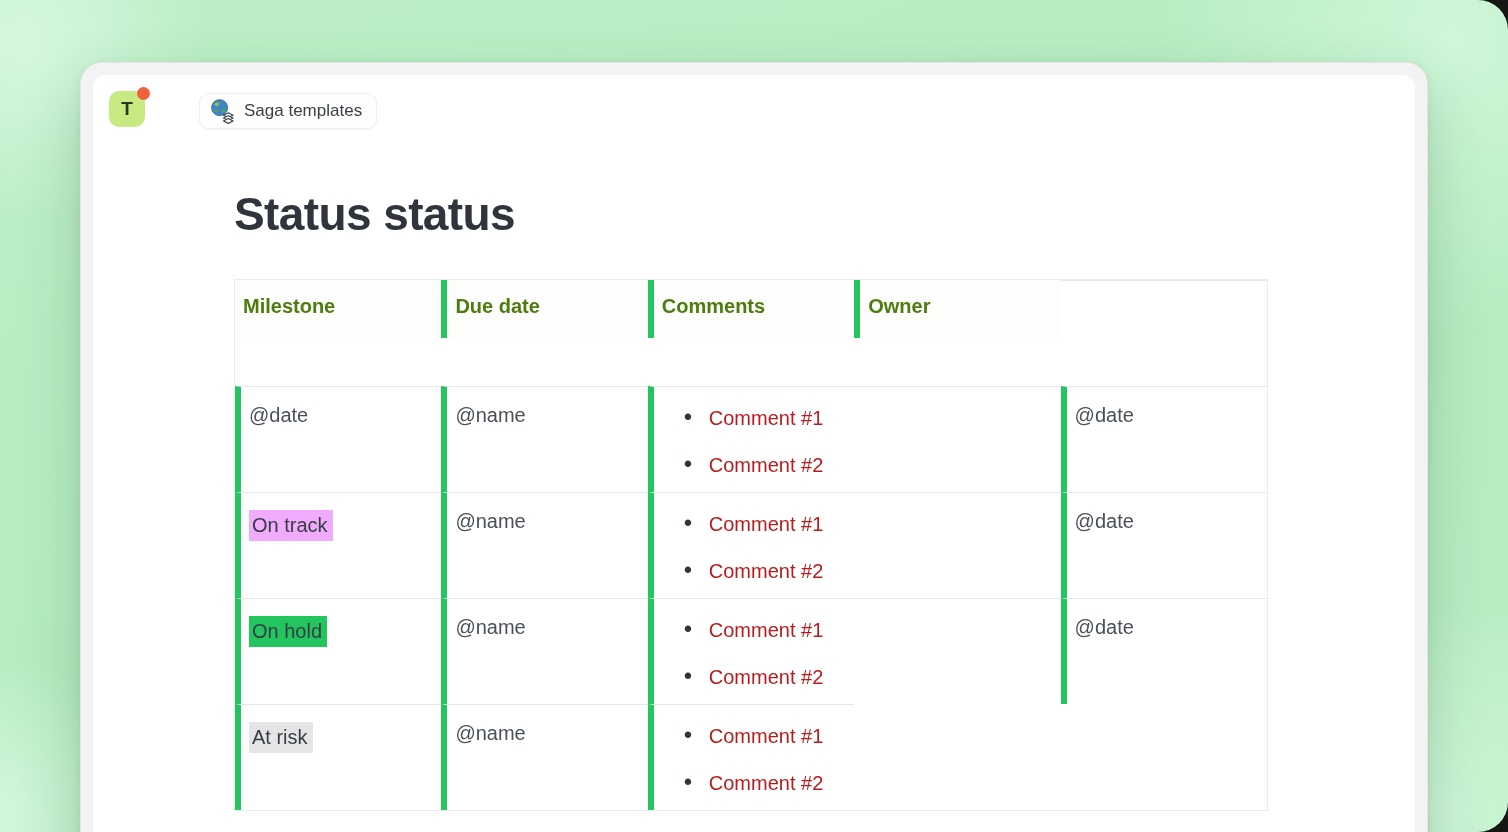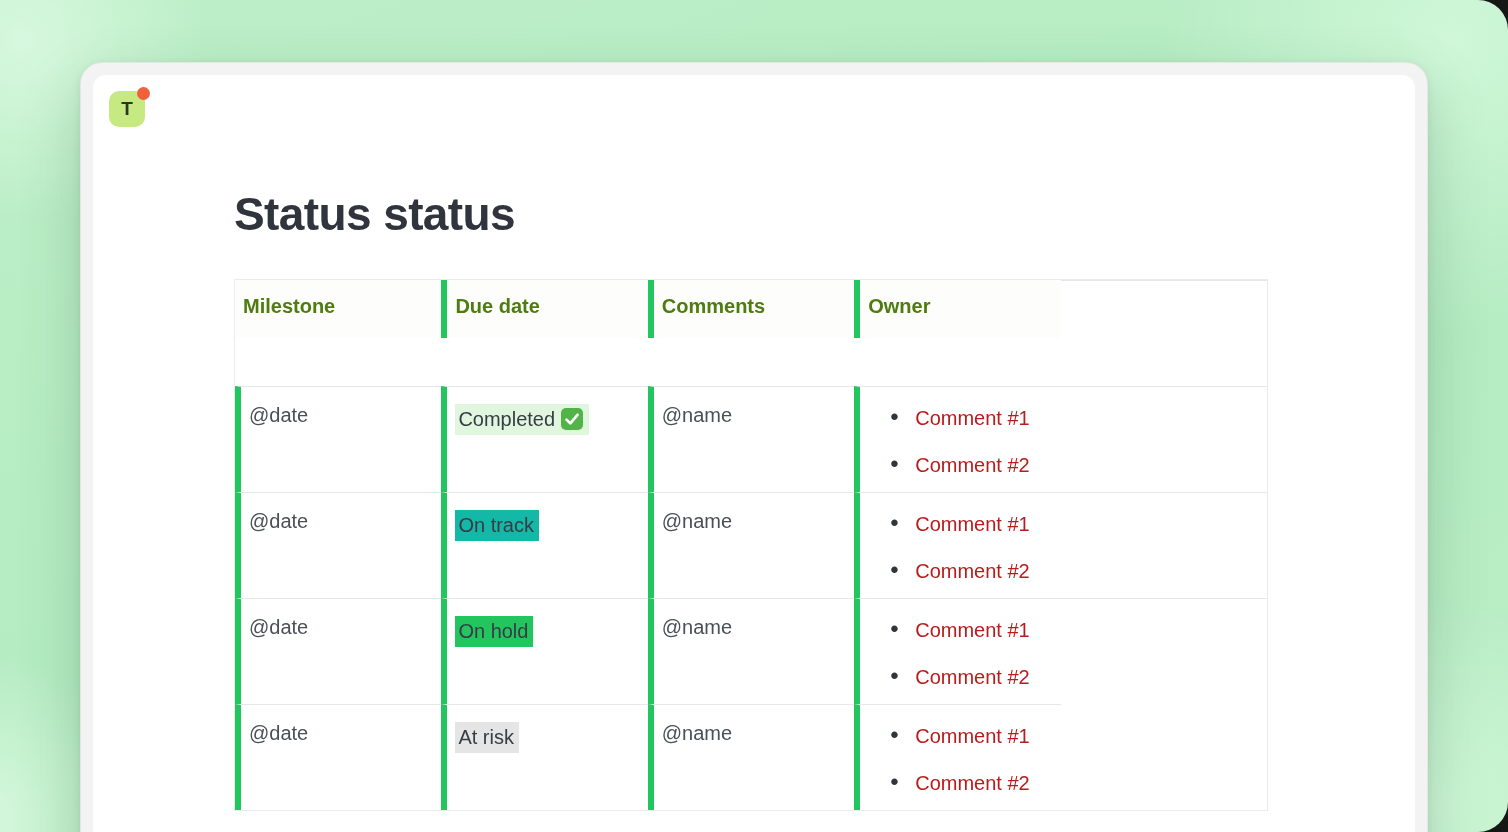--- a/index.html
+++ b/index.html
@@ -107,50 +107,59 @@
 <div class="green-bg"></div>
 
 <div class="card-frame">
   <div class="card-inner">
 
     <div class="avatar">
       <span>T</span>
       <span class="dot"></span>
     </div>
 
+    <div class="breadcrumb-pill">
+      <span style="display:flex">
+        <svg width="27" height="27" viewBox="0 0 28 28">
+          <circle cx="11" cy="10" r="8.3" fill="#3f87c9" stroke="#2f5f93" stroke-width="0.8"></circle>
+          <path d="M5 6.2 Q8 2.8 11.5 4.2 Q12.6 6.4 10.2 7.6 Q7 9 5 6.2 Z" fill="#58a546"></path>
+          <path d="M13 11.5 Q16.4 10.4 17.4 12.6 Q16.4 15.8 13 14.6 Z" fill="#58a546"></path>
+          <circle cx="7.6" cy="13" r="1.7" fill="#58a546"></circle>
+          <circle cx="8" cy="6.6" r="2" fill="rgba(255,255,255,0.3)"></circle>
+          <path d="M20 15.3 L25 17.8 L20 20.3 L15 17.8 Z" fill="#ffffff" stroke="#41464c" stroke-width="1.2" stroke-linejoin="round"></path>
+          <path d="M20 18.3 L25 20.8 L20 23.3 L15 20.8 Z" fill="#ffffff" stroke="#41464c" stroke-width="1.2" stroke-linejoin="round"></path>
+          <path d="M20 21.3 L25 23.8 L20 26.3 L15 23.8 Z" fill="#ffffff" stroke="#41464c" stroke-width="1.2" stroke-linejoin="round"></path>
+        </svg>
+      </span>
+      <span class="label">Saga templates</span>
+    </div>
 
     <h1 class="doc-title">Status status</h1>
 
     <div class="status-table">
 
       <div class="cell head c0 r0">Milestone</div>
       <div class="cell head r0">Due date</div>
       <div class="cell head r0">Comments</div>
       <div class="cell head r0">Owner</div>
 
       <div class="cell body-cell c0"></div>
       <div class="cell body-cell">@date</div>
-      <div class="cell body-cell">
-        <span class="hl" style="background-color: rgb(225, 246, 222);"><span>Completed</span><svg width="24" height="24" viewBox="0 0 24 24">
-              <rect x="1" y="1" width="22" height="22" rx="5" fill="#52b348"></rect>
-              <path d="M6.5 12.6 L10.3 16.4 L17.5 7.8" fill="none" stroke="#ffffff" stroke-width="2.7" stroke-linecap="round" stroke-linejoin="round"></path>
-            </svg></span>
-      </div>
       <div class="cell body-cell">@name</div>
       <div class="cell body-cell">
         <ul class="comments-list">
           <li>Comment #1</li>
           <li>Comment #2</li>
         </ul>
       </div>
 
       <div class="cell body-cell c0"></div>
       <div class="cell body-cell">@date</div>
       <div class="cell body-cell">
-        <span class="hl" style="background-color: #14b8a6;">On track</span>
+        <span class="hl" style="background-color: #f0abfc;">On track</span>
       </div>
       <div class="cell body-cell">@name</div>
       <div class="cell body-cell">
         <ul class="comments-list">
           <li>Comment #1</li>
           <li>Comment #2</li>
         </ul>
       </div>
 
       <div class="cell body-cell c0"></div>

